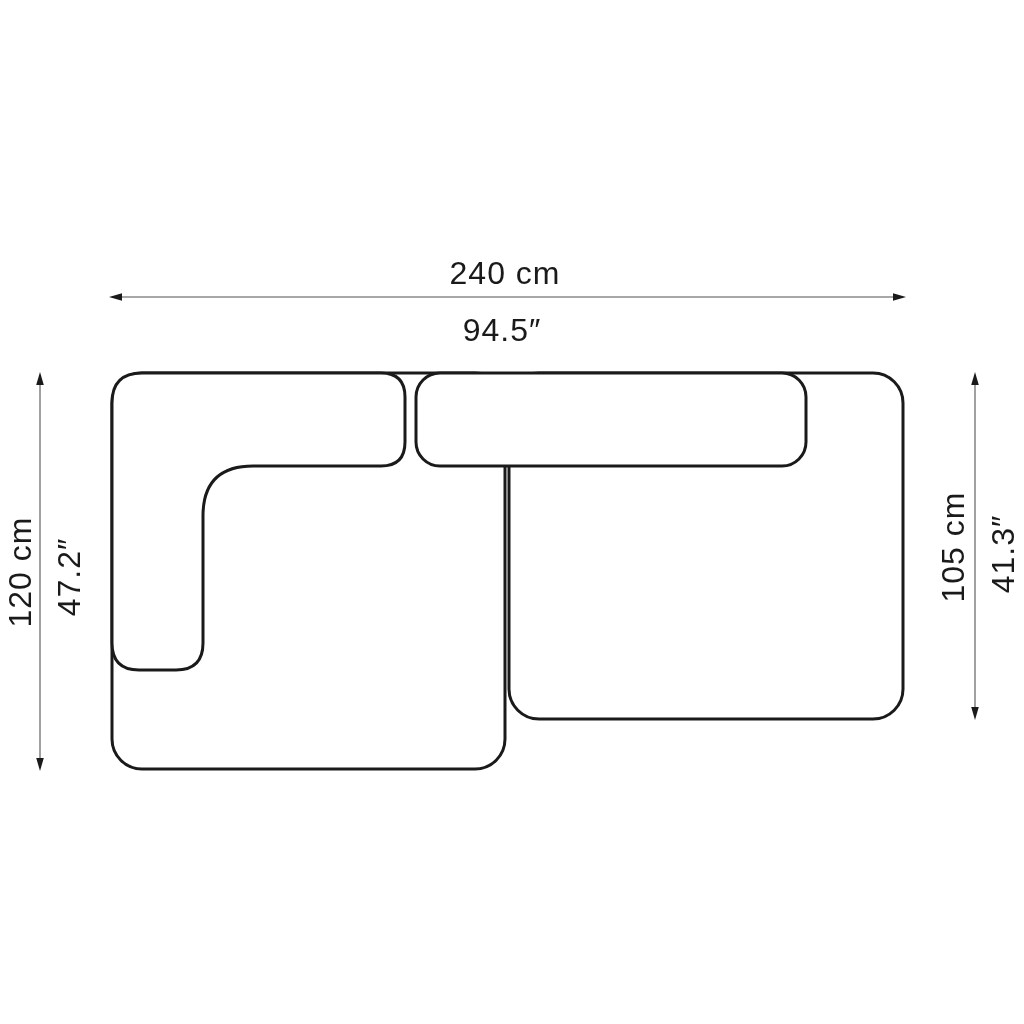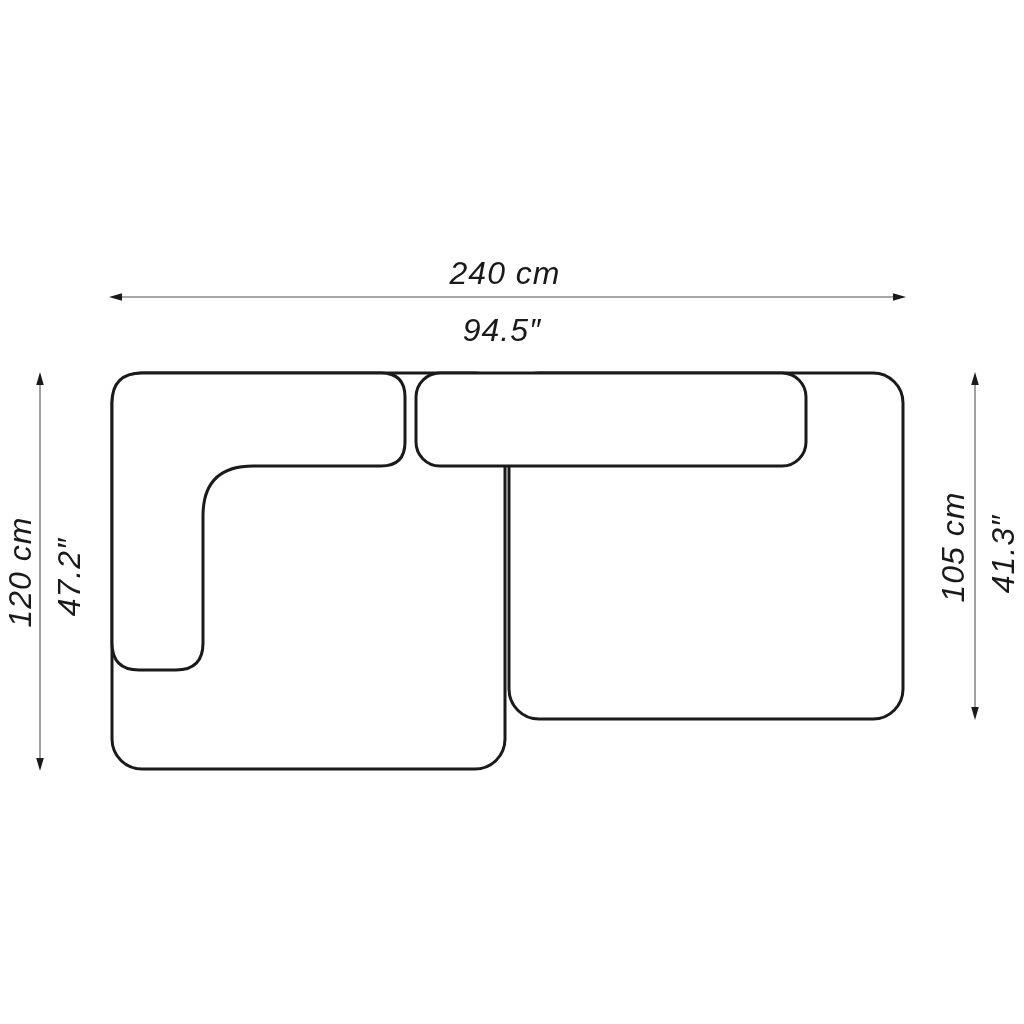--- a/index.html
+++ b/index.html
@@ -9,21 +9,20 @@
     height: 1024px;
     background: var(--bg-color, #ffffff);
     font-family: "Liberation Sans", "DejaVu Sans", sans-serif;
   }
   .stage {
     position: relative;
     width: 1024px;
     height: 812px;
     background: var(--bg-color, #ffffff);
     overflow: hidden;
-    font-style: italic;
   }
   svg { display: block; }
   .module-outline {
     fill: #ffffff;
     stroke: var(--line-color, #1a1a1a);
     stroke-width: 3;
     stroke-linejoin: round;
   }
   .dim-line {
     stroke: var(--dim-color, #8a8a8a);

